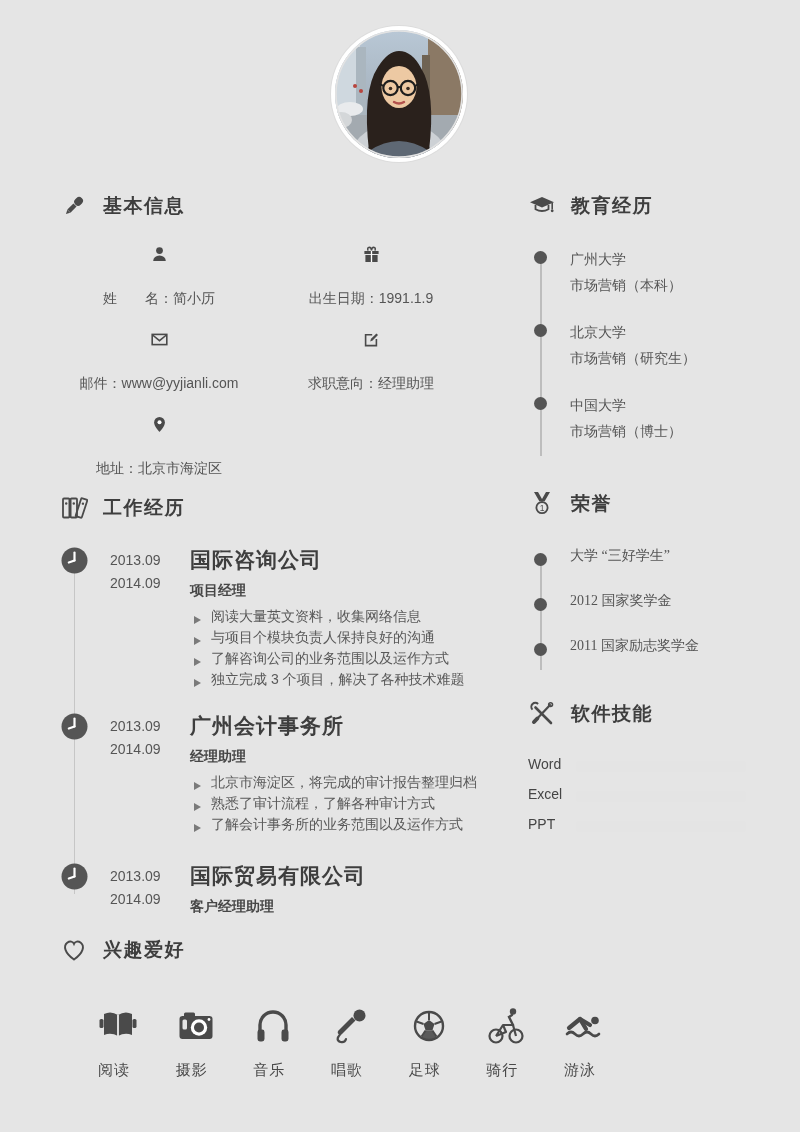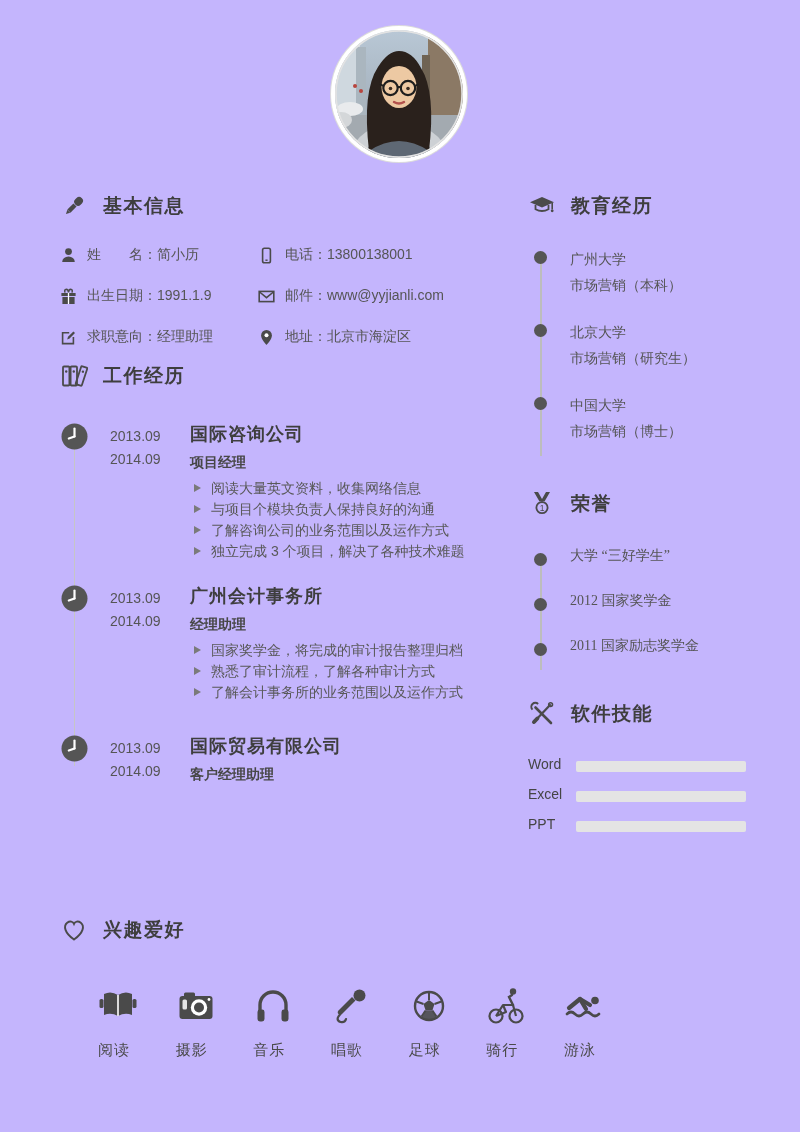--- a/index.html
+++ b/index.html
@@ -1,51 +1,51 @@
 <!DOCTYPE html>
 <html><head>
 <meta charset="utf-8">
 <style>
   * { margin:0; padding:0; box-sizing:border-box; }
   html,body { background:#fff; }
   body { font-family:"Liberation Sans","DejaVu Sans",sans-serif; color:#595959; }
-  .page { position:relative; width:800px; height:1132px; background:#c4b5fd; margin:0 auto; overflow:hidden; }
+  .page { position:relative; width:800px; height:1132px; background:#e5e5e5; margin:0 auto; overflow:hidden; }
 
   
   .avatar { position:absolute; left:331px; top:26px; width:136px; height:136px; border-radius:50%;
             background:#fff; box-shadow:0 0 0 1px #dcdcdc; padding:3px; }
   .avatar svg { display:block; width:130px; height:130px; border-radius:50%; }
 
   
   .left-col  { position:absolute; left:60px;  top:192px; width:424px; }
   .right-col { position:absolute; left:528px; top:192px; width:218px; }
-  .hobbies   { position:absolute; left:60px;  top:916px; width:556px; }
+  .hobbies   { position:absolute; left:60px;  top:936px; width:556px; }
 
   
   .sec-head { display:flex; align-items:center; gap:15px; }
   .sec-head .hicon { width:28px; height:28px; flex:0 0 28px; display:flex; align-items:center; justify-content:center; }
   .sec-head .htitle { font-size:19px; font-weight:bold; color:#3e3e3e; letter-spacing:1.5px; }
 
   
   .info-grid { margin-top:26px; display:grid; grid-template-columns:198px 1fr; row-gap:23px; }
-  .info-field { display:flex; align-items:center; gap:10px; font-size:14px; color:#555; }
+  .info-field { display:flex; align-items:center; gap:27px; font-size:14px; color:#555;flex-direction:column; }
   .info-field .ficon { width:17px; height:17px; flex:0 0 17px; }
 
   
   .work-head { margin-top:16px; }
-  .wtimeline { position:relative; margin-top:32px; }
+  .wtimeline { position:relative; margin-top:24px; }
   .wtimeline:before { content:""; position:absolute; left:14px; top:14px; bottom:96px; width:1px; background:#c6c6c6; }
   .job { position:relative; display:flex; margin-bottom:22px; min-height:128px; }
   .job-dot { position:absolute; left:1px; top:1px; width:27px; height:27px; }
   .job-dates { width:80px; margin-left:50px; font-size:14px; color:#555; line-height:23px; padding-top:3px; }
   .job-body { flex:1; padding-left:0; }
-  .company  { font-size:18px; font-weight:bold; color:#3e3e3e; letter-spacing:1px; }
+  .company  { font-size:21px; font-weight:bold; color:#3e3e3e; letter-spacing:1px; }
   .position { font-size:14px; font-weight:bold; color:#474747; margin-top:8px; }
   .bullets  { list-style:none; margin-top:6px; }
-  .bullets li { display:flex; align-items:flex-start; gap:10px; font-size:14px; line-height:21px; color:#595959; }
+  .bullets li { display:flex; align-items:center; gap:10px; font-size:14px; line-height:21px; color:#595959; }
   .tri { flex:0 0 auto; width:0; height:0; margin-top:6px; margin-left:4px;
          border-left:7px solid #7a7a7a; border-top:4.5px solid transparent; border-bottom:4.5px solid transparent; }
 
   
   .rt { position:relative; margin-top:26px; padding-left:42px; }
   .rt:before { content:""; position:absolute; left:12px; top:8px; bottom:-12px; width:1.5px; background:#bdbdbd; }
   .rt-item { position:relative; margin-bottom:21px; }
   .rt-dot  { position:absolute; left:-36px; top:5px; width:13px; height:13px; border-radius:50%; background:#555; }
   .school  { font-size:14px; color:#555; line-height:26px; }
   .degree  { font-size:14px; color:#555; line-height:26px; }
@@ -137,29 +137,20 @@
           <svg viewBox="0 0 17 17" width="17" height="17">
               <circle cx="8.5" cy="4.6" r="3.4" class="ink"></circle>
               <path d="M2.2,15 a6.3,5.6 0 0 1 12.6,0 Z" class="ink"></path>
             </svg>
         </span>
         <span>姓　　名：简小历</span>
       </div>
       <div class="info-field">
         <span class="ficon">
           <svg viewBox="0 0 17 17" width="17" height="17">
-              <rect x="4.6" y="1.2" width="7.8" height="14.6" rx="1.8" fill="none" stroke="#4a4a4a" stroke-width="1.6"></rect>
-              <line x1="7.4" y1="13.2" x2="9.6" y2="13.2" stroke="#4a4a4a" stroke-width="1.4"></line>
-            </svg>
-        </span>
-        <span>电话：13800138001</span>
-      </div>
-      <div class="info-field">
-        <span class="ficon">
-          <svg viewBox="0 0 17 17" width="17" height="17">
               <rect x="1.4" y="5" width="14.2" height="3" class="ink"></rect>
               <rect x="2.4" y="9" width="12.2" height="7" class="ink"></rect>
               <line x1="8.5" y1="4.6" x2="8.5" y2="16" stroke="#fff" stroke-width="1.3"></line>
               <path d="M5,4.6 Q4,1.4 6.4,1.2 Q8.2,1.2 8.5,4.4 M12,4.6 Q13,1.4 10.6,1.2 Q8.8,1.2 8.5,4.4" fill="none" stroke="#4a4a4a" stroke-width="1.5"></path>
             </svg>
         </span>
         <span>出生日期：1991.1.9</span>
       </div>
       <div class="info-field">
         <span class="ficon">
@@ -255,21 +246,21 @@
         <div class="job-dates">
           <div>2013.09</div>
           <div>2014.09</div>
         </div>
         <div class="job-body">
           <div class="company">广州会计事务所</div>
           <div class="position">经理助理</div>
           <ul class="bullets">
             <li>
                 <span class="tri"></span>
-                <span>国家奖学金，将完成的审计报告整理归档</span>
+                <span>北京市海淀区，将完成的审计报告整理归档</span>
               </li>
             <li>
                 <span class="tri"></span>
                 <span>熟悉了审计流程，了解各种审计方式</span>
               </li>
             <li>
                 <span class="tri"></span>
                 <span>了解会计事务所的业务范围以及运作方式</span>
               </li>
           </ul>

